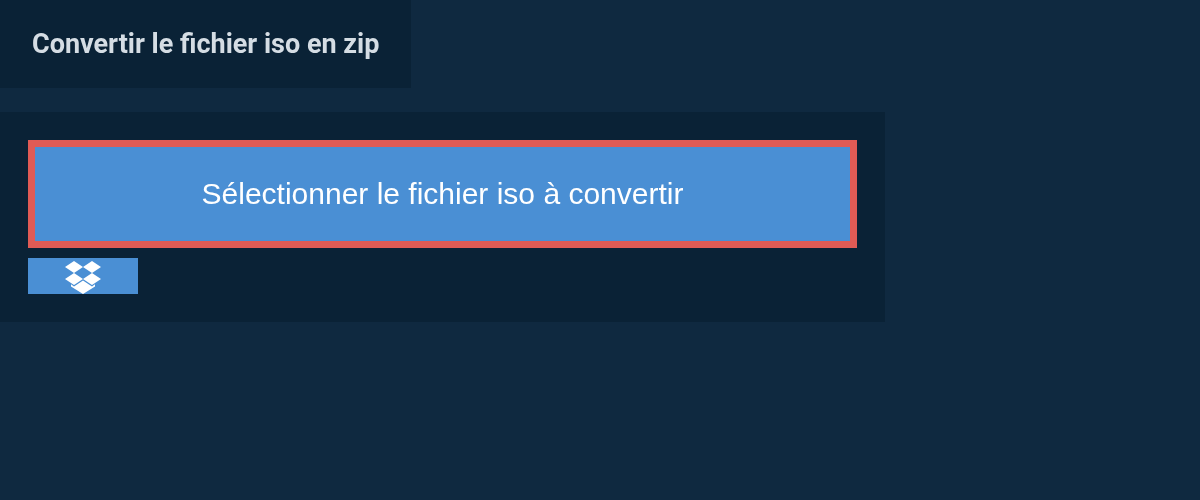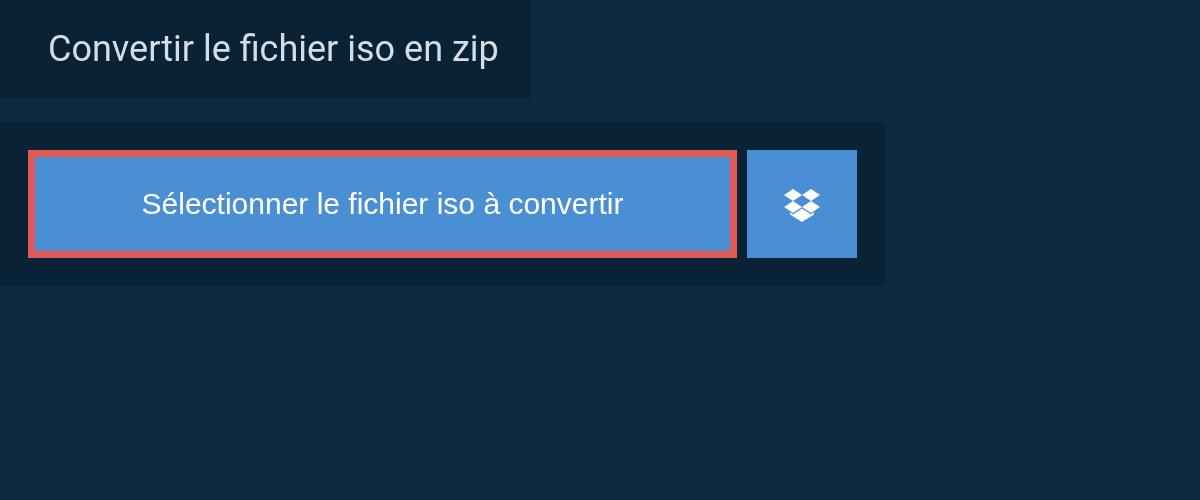--- a/index.html
+++ b/index.html
@@ -15,31 +15,31 @@
       overflow: hidden;
     }
     .header-tab {
       background-color: #0a2236;
       display: inline-block;
       padding: 28px 32px;
       margin: 0;
     }
     .header-title {
       color: #d5dde4;
-      font-size: 36px;
-      font-weight: 400;
-      margin-left: 16px;
+      font-size: 27px;
+      font-weight: 700;
     }
     .button-container {
       background-color: #0a2236;
       padding: 28px;
       margin-top: 24px;
       display: flex;
       width: 885px;
       gap: 10px;
+      flex-direction: column;
     }
     .select-button {
       background-color: #4a8fd4;
       border: 7px solid #e05b55;
       color: #ffffff;
       font-size: 30px;
       font-weight: 300;
       padding: 30px 40px;
       cursor: pointer;
       flex: 1;

